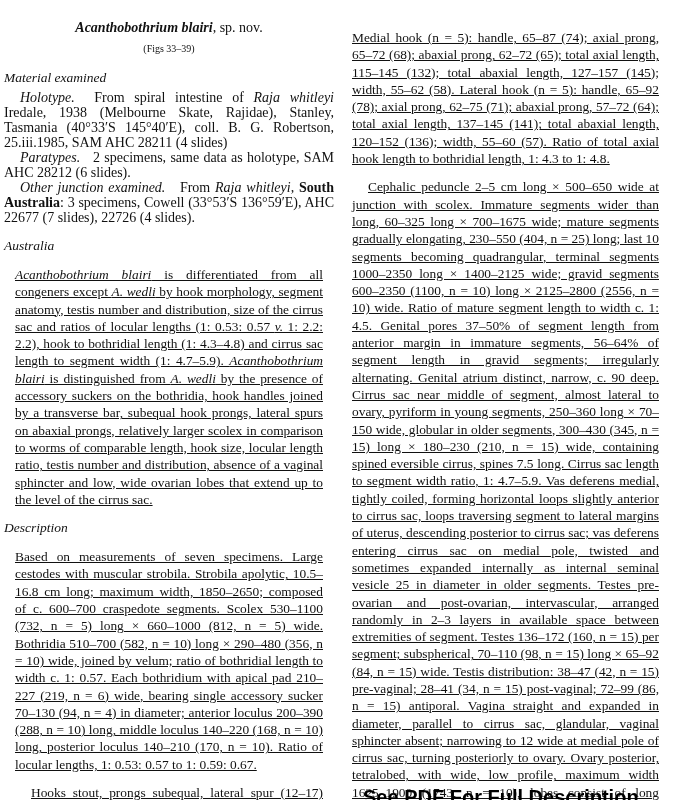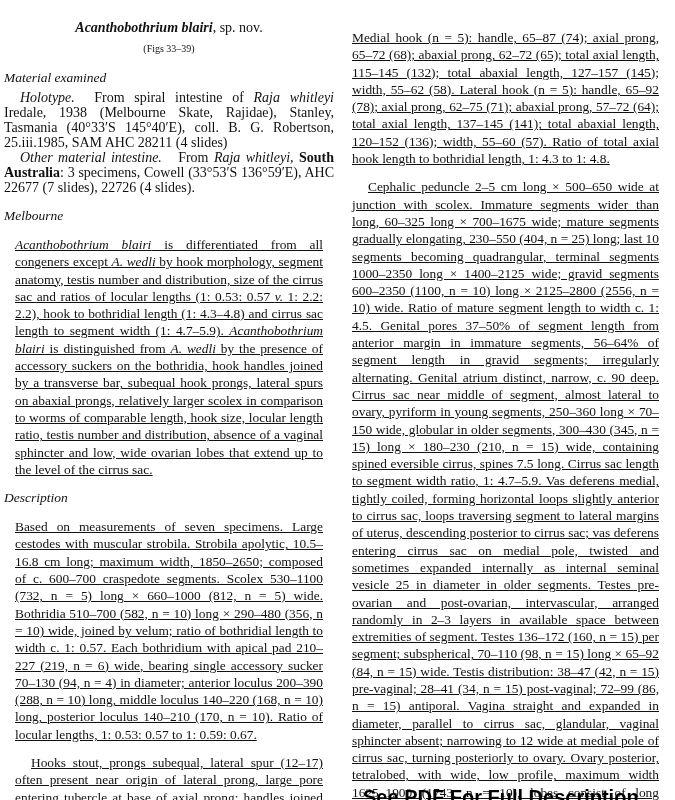--- a/index.html
+++ b/index.html
@@ -31,24 +31,25 @@
 
   <div class="col col-left">
     <div class="title">
       <span class="sp">Acanthobothrium blairi</span><span>, sp. nov.</span>
     </div>
     <div class="figs">(Figs 33–39)</div>
 
     <div class="heading h-material">Material examined</div>
     <div class="small" style="margin-top:3px;">
       <span class="ind"><i>Holotype.</i>&nbsp;&nbsp;<span>From spiral intestine of </span><i>Raja whitleyi</i><span> Iredale, 1938 (Melbourne Skate, Rajidae), Stanley, Tasmania (40°33′S 145°40′E), coll. B. G. Robertson, 25.iii.1985, SAM AHC 28211 (4 slides)</span></span>
-      <span class="ind"><i>Other material intestine.</i>&nbsp;&nbsp;&nbsp;<span>From </span><i>Raja whitleyi</i><span>, </span><b>South Australia</b><span>: 3 specimens, Cowell (33°53′S 136°59′E), AHC 22677 (7 slides), 22726 (4 slides).</span></span>
+      <span class="ind"><i>Paratypes.</i>&nbsp;&nbsp;&nbsp;<span>2 specimens, same data as holotype, SAM AHC 28212 (6 slides).</span></span>
+      <span class="ind"><i>Other junction examined.</i>&nbsp;&nbsp;&nbsp;<span>From </span><i>Raja whitleyi</i><span>, </span><b>South Australia</b><span>: 3 specimens, Cowell (33°53′S 136°59′E), AHC 22677 (7 slides), 22726 (4 slides).</span></span>
     </div>
 
-    <div class="heading h-diag">Melbourne</div>
+    <div class="heading h-diag">Australia</div>
     <div class="body" style="margin-top:4px;">
       <p><i>Acanthobothrium blairi</i><span> is differentiated from all congeners except </span><i>A. wedli</i><span> by hook morphology, segment anatomy, testis number and distribution, size of the cirrus sac and ratios of locular lengths (1: 0.53: 0.57 </span><i>v.</i><span> 1: 2.2: 2.2), hook to bothridial length (1: 4.3–4.8) and cirrus sac length to segment width (1: 4.7–5.9). </span><i>Acanthobothrium blairi</i><span> is distinguished from </span><i>A. wedli</i><span> by the presence of accessory suckers on the bothridia, hook handles joined by a transverse bar, subequal hook prongs, lateral spurs on abaxial prongs, relatively larger scolex in comparison to worms of comparable length, hook size, locular length ratio, testis number and distribution, absence of a vaginal sphincter and low, wide ovarian lobes that extend up to the level of the cirrus sac.</span></p>
     </div>
 
     <div class="heading h-desc">Description</div>
     <div class="body" style="margin-top:4px;">
       <p>Based on measurements of seven specimens. Large cestodes with muscular strobila. Strobila apolytic, 10.5–16.8 cm long; maximum width, 1850–2650; composed of c. 600–700 craspedote segments. Scolex 530–1100 (732, n = 5) long × 660–1000 (812, n = 5) wide. Bothridia 510–700 (582, n = 10) long × 290–480 (356, n = 10) wide, joined by velum; ratio of bothridial length to width c. 1: 0.57. Each bothridium with apical pad 210–227 (219, n = 6) wide, bearing single accessory sucker 70–130 (94, n = 4) in diameter; anterior loculus 200–390 (288, n = 10) long, middle loculus 140–220 (168, n = 10) long, posterior loculus 140–210 (170, n = 10). Ratio of locular lengths, 1: 0.53: 0.57 to 1: 0.59: 0.67.</p>
       <p class="ind-p">Hooks stout, prongs subequal, lateral spur (12–17) often present near origin of lateral prong, large pore entering tubercle at base of axial prong; handles joined proximally by transverse bar up to 62 long × 17 wide.</p>
     </div>
   </div>

